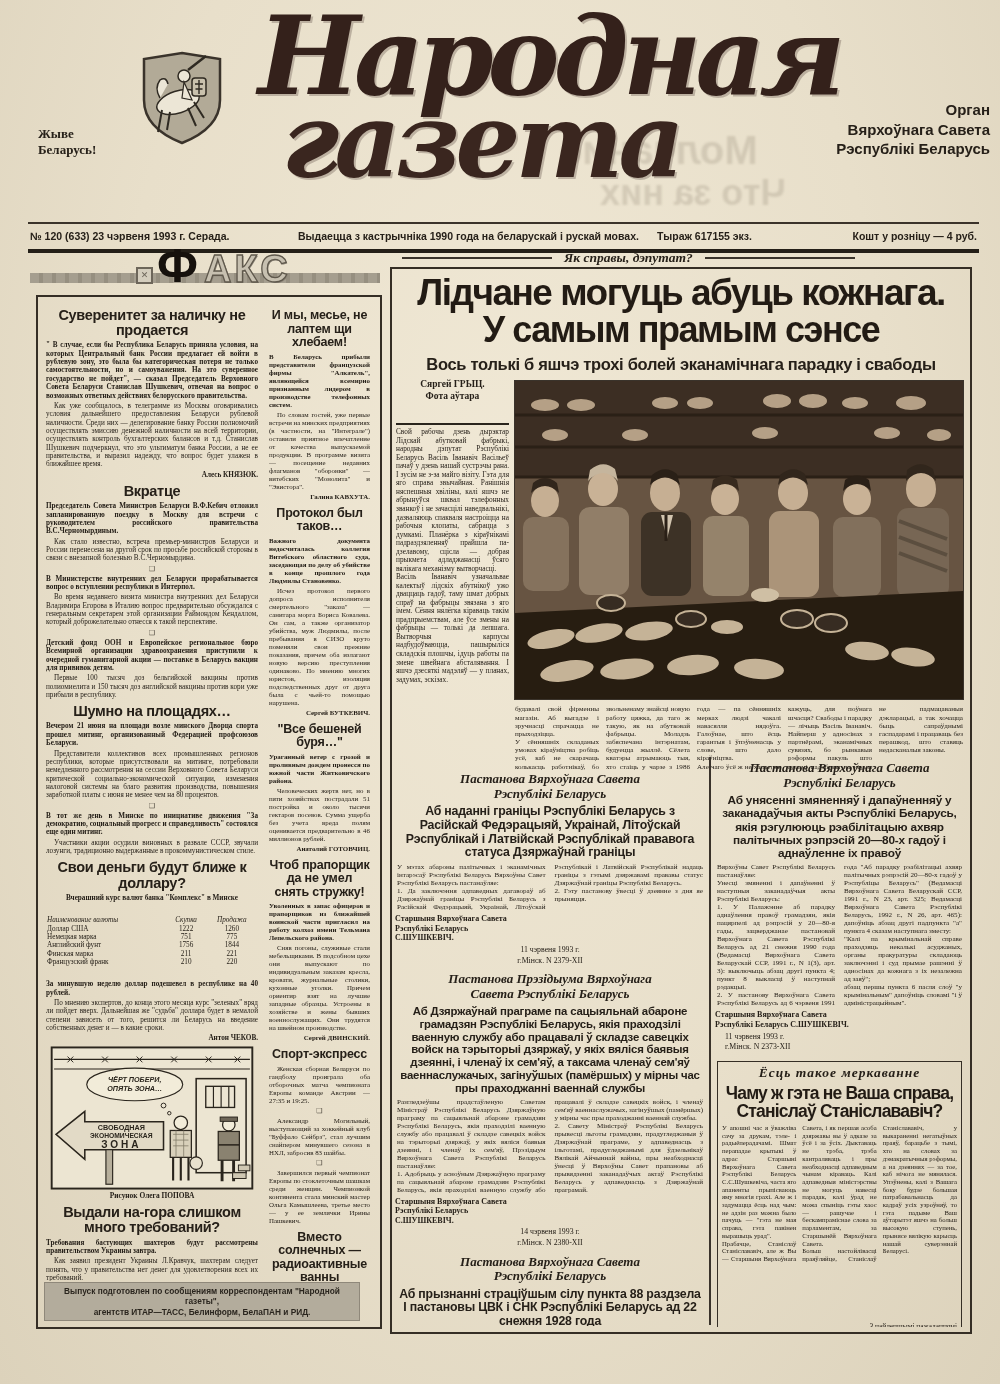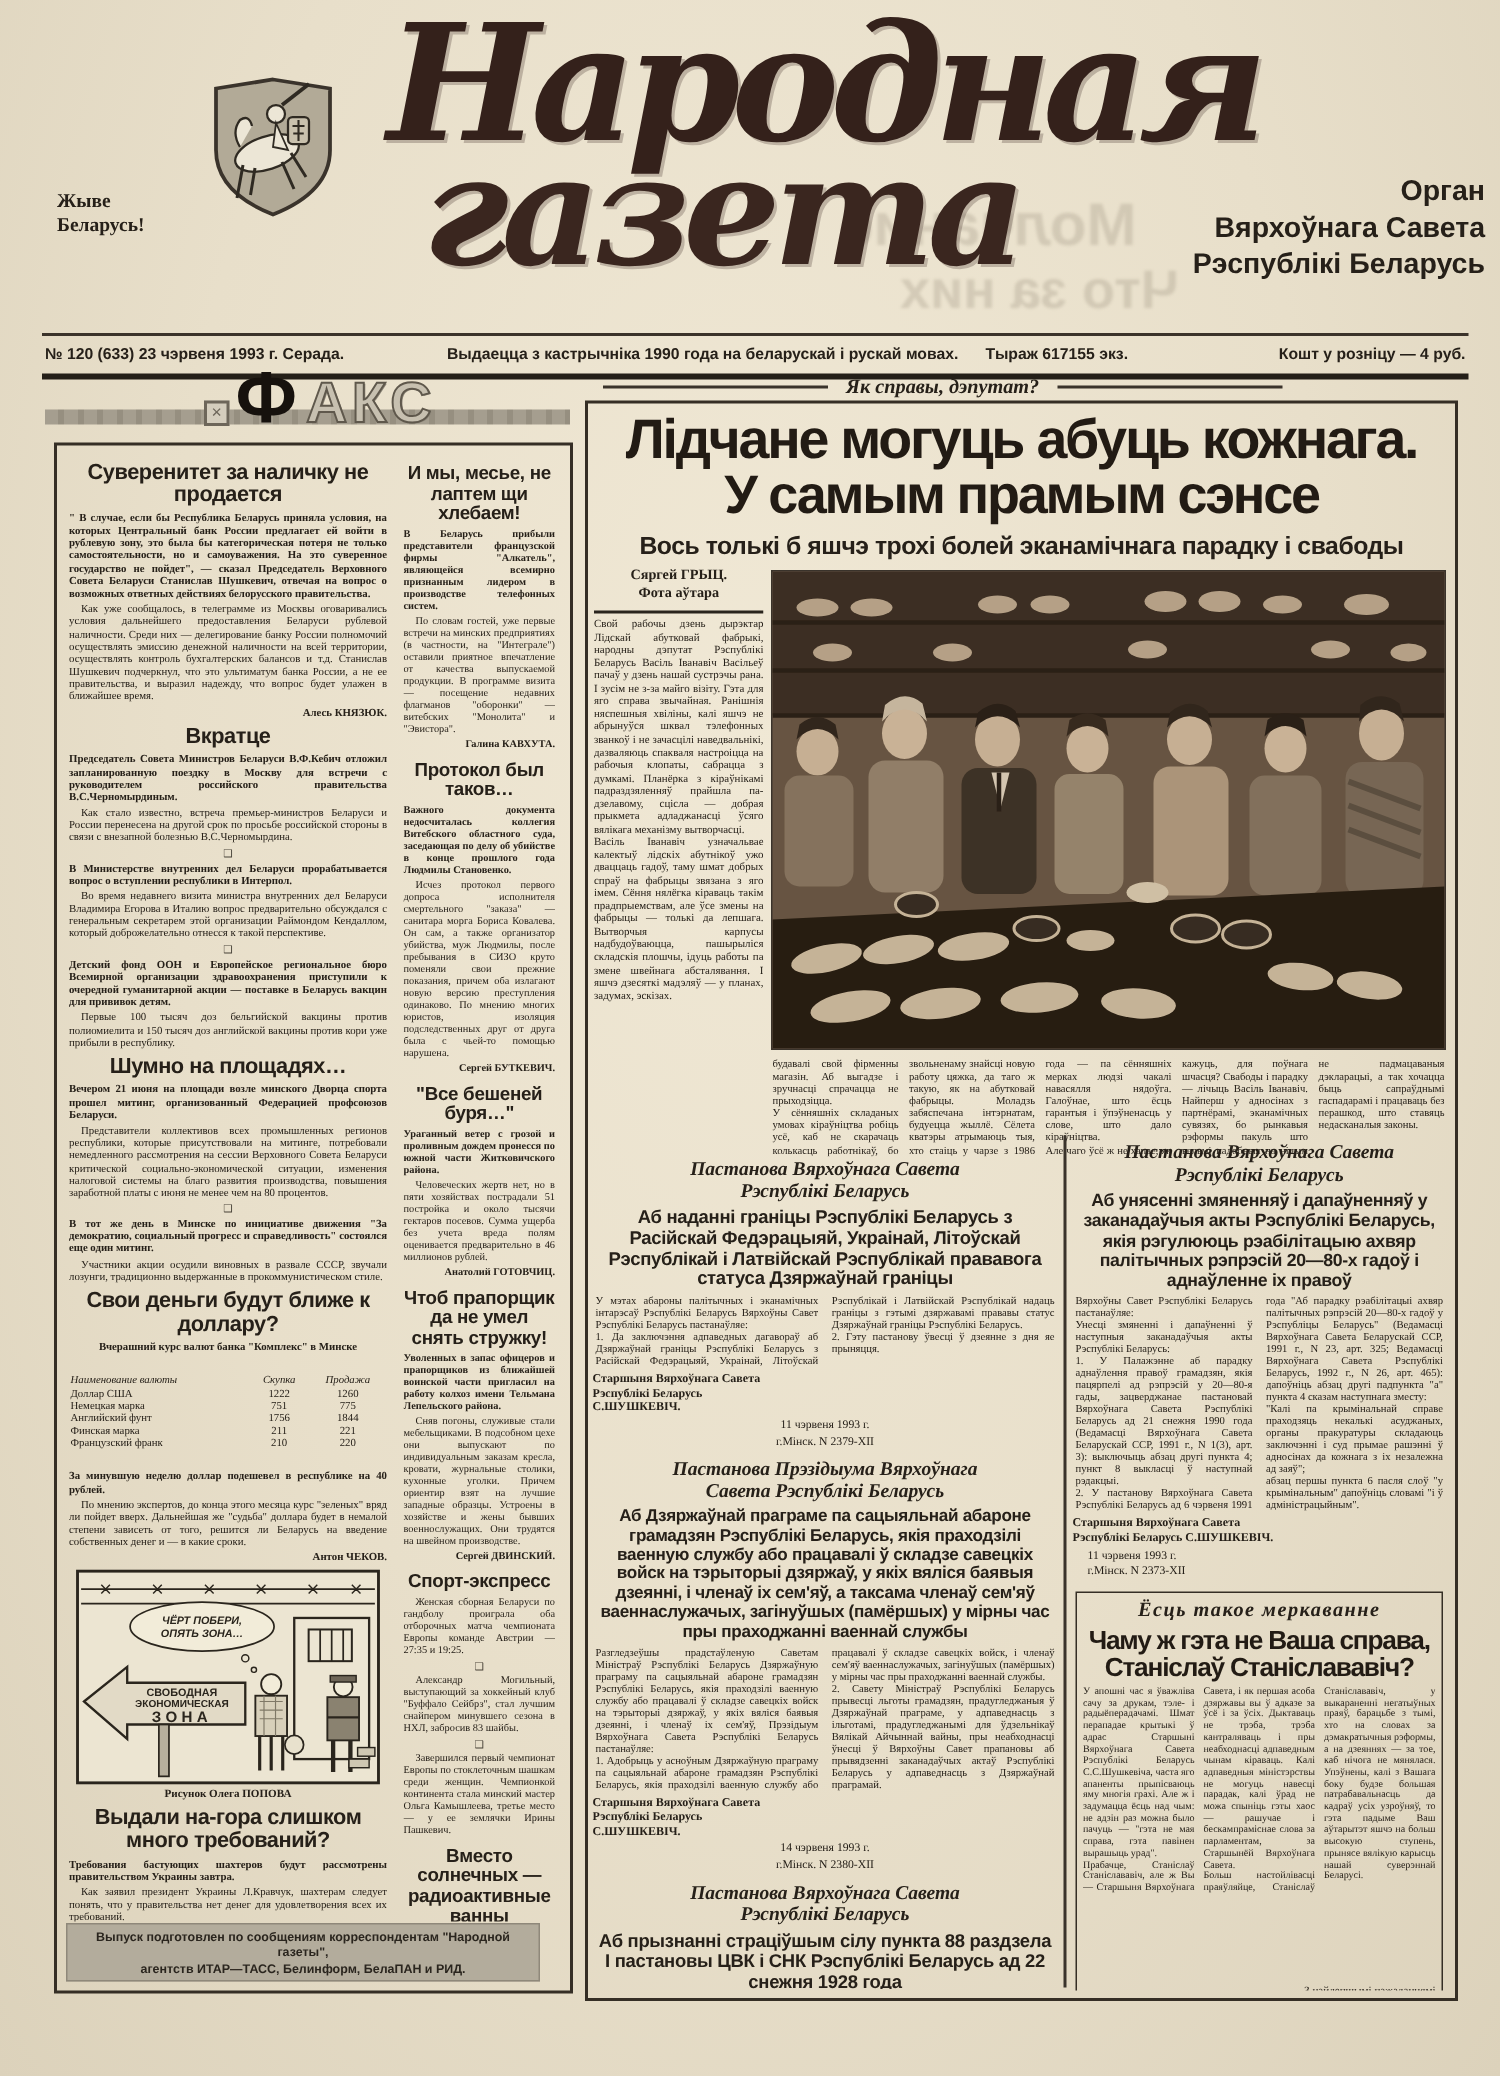--- a/index.html
+++ b/index.html
@@ -10,21 +10,21 @@
     font-family:"Liberation Serif",serif;color:#262019}
   .abs{position:absolute}
   .pre{white-space:pre-line}
   .sans{font-family:"Liberation Sans",sans-serif}
   
   .slogan{left:38px;top:126px;font-weight:bold;font-size:13px;line-height:1.25}
   .logo1{left:258px;top:8px;font-family:"DejaVu Serif",serif;font-style:italic;font-weight:bold;
     font-size:108px;line-height:.9;color:#34211b;letter-spacing:-6px;text-shadow:2px 2px 0 rgba(52,33,27,.25)}
   .logo2{left:282px;top:96px;font-family:"DejaVu Serif",serif;font-style:italic;font-weight:bold;
     font-size:102px;line-height:.9;color:#3a261f;letter-spacing:-5px;text-shadow:2px 2px 0 rgba(52,33,27,.25)}
-  .organ{left:790px;top:116px;width:200px;text-align:right;font-weight:bold;font-size:19px;line-height:1.3;
+  .organ{left:790px;top:100px;width:200px;text-align:right;font-weight:bold;font-size:15px;line-height:1.3;
     font-family:"Liberation Sans",sans-serif}
   .bleed{color:rgba(95,82,64,.17);filter:blur(1.2px);transform:scaleX(-1);
     font-family:"Liberation Sans",sans-serif;font-weight:bold;pointer-events:none}
   .bleed1{left:560px;top:128px;font-size:40px}
   .bleed2{left:600px;top:172px;font-size:36px}
   .inforow{left:28px;top:222px;width:947px;border-top:2px solid #3b332a;border-bottom:4px solid #241f18;
     padding:6px 2px 7px 2px;display:flex;align-items:baseline;
     font-family:"Liberation Sans",sans-serif;font-weight:bold;font-size:10.5px}
   .inforow .s1{width:268px}.inforow .s2{flex:1}.inforow .s3{width:180px}.inforow .s4{width:140px;text-align:right}
   
@@ -63,21 +63,21 @@
   .kick .dash{flex:1;height:1.5px;background:#3a332b;margin:0 12px;max-width:150px}
   .featbox{left:390px;top:267px;width:578px;height:1063px;border:2px solid #352e25;overflow:hidden}
   .h1a,.h1b{font-family:"Liberation Sans",sans-serif;font-weight:800;text-align:center;line-height:1.02;
     letter-spacing:-1.5px;color:#221b14}
   .h1a{font-size:37px;margin-top:5px}.h1b{font-size:36px}
   .subh{font-family:"Liberation Sans",sans-serif;font-weight:bold;font-size:16.5px;text-align:center;
     margin-top:7px;letter-spacing:-.3px}
   .fbody{position:relative;height:396px;margin-top:5px}
   .bycol{position:absolute;left:4px;top:0;width:113px;height:394px;overflow:hidden}
   .byline{font-weight:bold;font-size:9.5px;text-align:center;line-height:1.25;border-bottom:2px solid #2a251d;
-    padding-bottom:4px;margin-bottom:3px}
+    padding-bottom:20px;margin-bottom:3px}
   .coltxt{font-size:7.3px;line-height:1.17;text-align:justify}
   .photo{position:absolute;left:123px;top:2px;width:448px;height:318px;background:#5f5043;
     box-shadow:0 0 0 1px #3a332b}
   .contcols{position:absolute;left:123px;top:326px;width:448px;height:66px;overflow:hidden;
     column-count:5;column-gap:7px;font-size:7.1px;line-height:1.15;text-align:justify}
   .midcol{position:absolute;left:3px;top:497px;width:310px;height:560px;overflow:hidden}
   .vrule{position:absolute;left:317px;top:488px;height:568px;width:1.5px;background:#3a332b}
   .rightcol{position:absolute;left:323px;top:486px;width:249px;height:572px;overflow:hidden}
   .dhead{font-style:italic;font-weight:bold;font-size:13px;text-align:center;line-height:1.12;margin-top:6px}
   .dtitle{font-family:"Liberation Sans",sans-serif;font-weight:bold;text-align:center;line-height:1.12;

